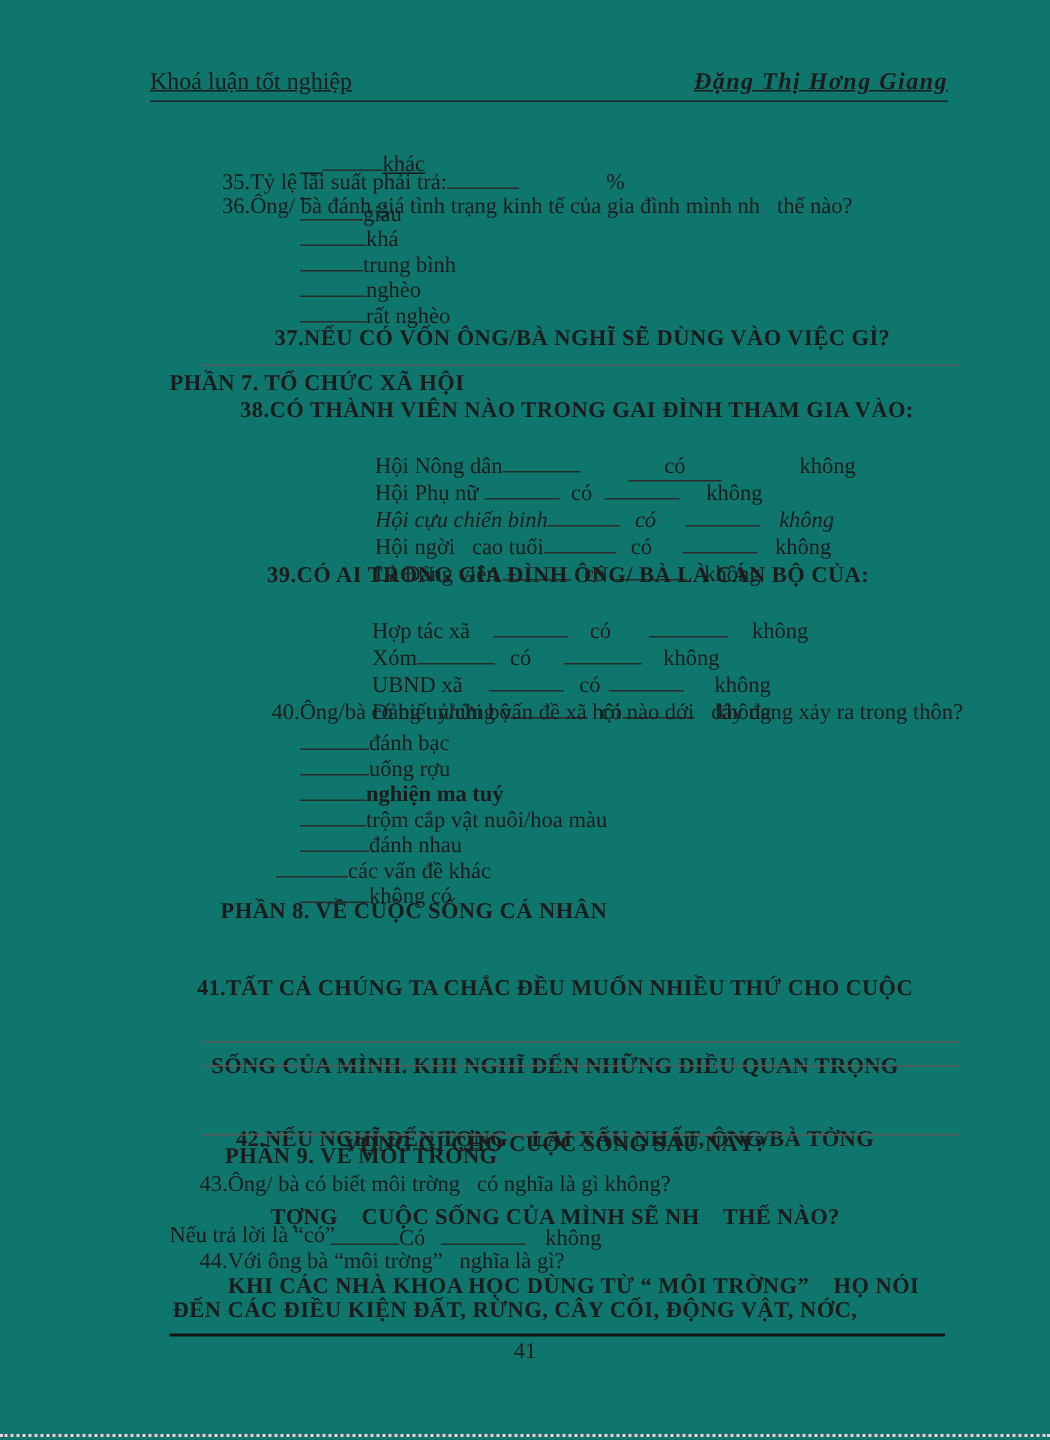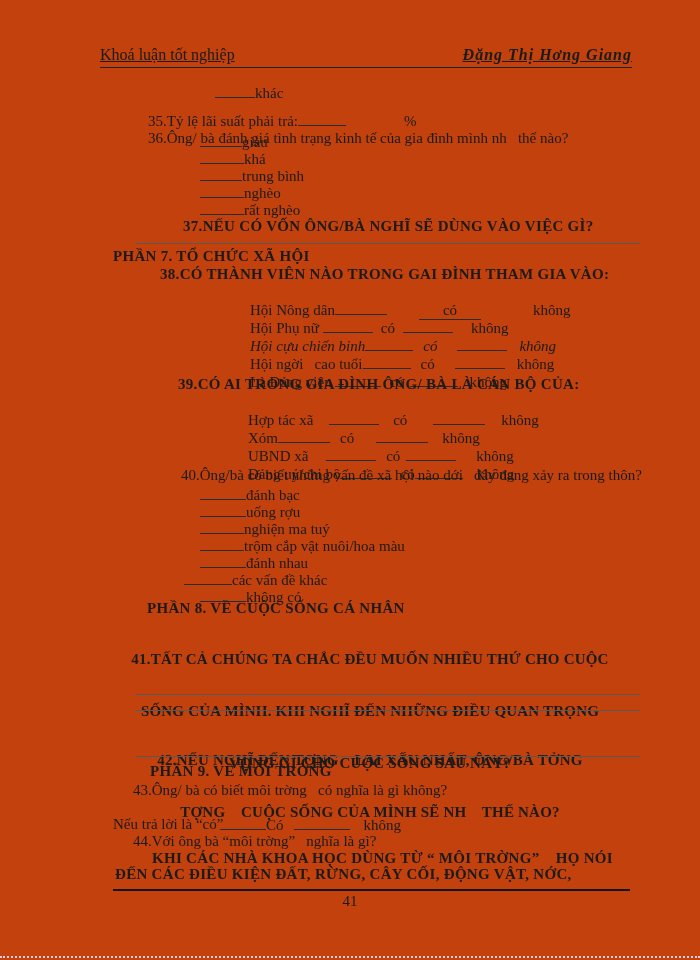--- a/index.html
+++ b/index.html
@@ -1,17 +1,17 @@
 <!DOCTYPE html>
 <html><head>
 <meta charset="utf-8">
 <style>
   html,body { margin:0; padding:0; background:#ffffff; }
   .page {
-    position:relative; width:700px; height:960px; background:#c2410c;
+    position:relative; width:700px; height:960px; background:#0f766e;
     font-family:"Liberation Serif", serif; color:#1b1b1b; overflow:hidden;
     font-size:15px;
   }
   .abs { position:absolute; white-space:pre-wrap; }
   .b { font-weight:bold; }
   .blank {
     display:inline-block; height:0.82em; border-bottom:1.4px solid #2a2a2a;
     vertical-align:baseline;
   }
   .blank-text {
@@ -40,21 +40,21 @@
 </head>
 <body>
 
 <div class="page">
 
   <div class="header">
     <span class="left">Khoá luận tốt nghiệp</span>
     <span class="right">Đặng Thị Hơng  Giang</span>
   </div>
 
-  <div class="abs" style="top:68px; left:200px;">
+  <div class="abs" style="top:84px; left:200px;text-decoration:underline;">
     <span class="blank" style="width:40px;"></span><span>khác</span>
   </div>
 
   <div class="abs" style="top:96px; left:133px;">
     <span>35.Tỷ lệ lãi suất phải trả:</span><span class="blank" style="width:48px;"></span><span class="gap" style="width:58px;"></span><span>%</span>
   </div>
 
   <div class="abs" style="top:113px; left:133px;">
     <span>36.Ông/ bà đánh giá tình trạng kinh tế của gia đình mình nh   thế nào?</span>
   </div>
@@ -98,21 +98,21 @@
   <div class="abs" style="top:413px; left:233px;">
     <span>Xóm</span><span class="blank" style="width:52px;"></span><span class="gap" style="width:10px;"></span><span>có</span><span class="gap" style="width:22px;"></span><span class="blank" style="width:52px;"></span><span class="gap" style="width:14px;"></span><span>không</span>
   </div>
   <div class="abs" style="top:449px; left:233px;">
     <span>Đảng uỷ/chi bộ</span><span class="blank" style="width:52px;"></span><span class="gap" style="width:8px;"></span><span>có</span><span class="blank" style="width:48px;"></span><span class="gap" style="width:14px;"></span><span>không</span>
   </div>
 
   <div class="abs" style="top:446px; left:133px; top:467px;margin-left:48px;">40.Ông/bà có biết những vấn đề xã hội nào dới   đây đang xảy ra trong thôn?</div>
   <div class="abs" style="top:487px; left:200px;"><span class="blank" style="width:46px;"></span><span>đánh bạc</span></div>
   <div class="abs" style="top:504px; left:200px;"><span class="blank" style="width:46px;"></span><span>uống rợu</span></div>
-  <div class="abs" style="top:521px; left:200px;"><span class="blank" style="width:44px;"></span><span>nghiện ma tuý</span></div>
+  <div class="abs" style="top:521px; left:200px;font-weight:bold;"><span class="blank" style="width:44px;"></span><span>nghiện ma tuý</span></div>
   <div class="abs" style="top:538px; left:200px;"><span class="blank" style="width:44px;"></span><span>trộm cắp vật nuôi/hoa màu</span></div>
   <div class="abs" style="top:555px; left:200px;"><span class="blank" style="width:46px;"></span><span>đánh nhau</span></div>
   <div class="abs" style="top:572px; left:184px;"><span class="blank" style="width:48px;"></span><span>các vấn đề khác</span></div>
   <div class="abs" style="top:589px; left:200px;"><span class="blank" style="width:46px;"></span><span>không có</span></div>
 
   <div class="abs b" style="top:600px; left:147px; letter-spacing:0.3px;">PHẦN 8. VỀ CUỘC SỐNG CÁ NHÂN</div>
 
   <div class="abs b center-block" style="top:617px; left:110px; width:520px;">
     <div>41.TẤT CẢ CHÚNG TA CHẮC ĐỀU MUỐN NHIỀU THỨ CHO CUỘC</div>
     <div>SỐNG CỦA MÌNH. KHI NGHĨ ĐẾN NHỮNG ĐIỀU QUAN TRỌNG</div>

